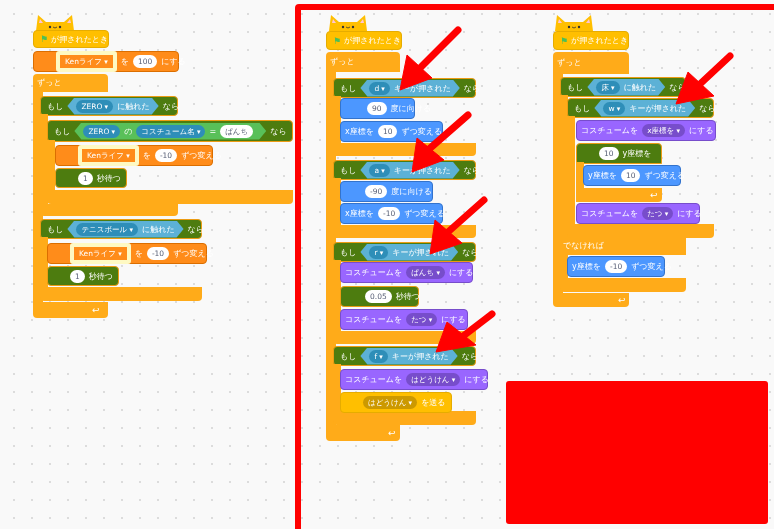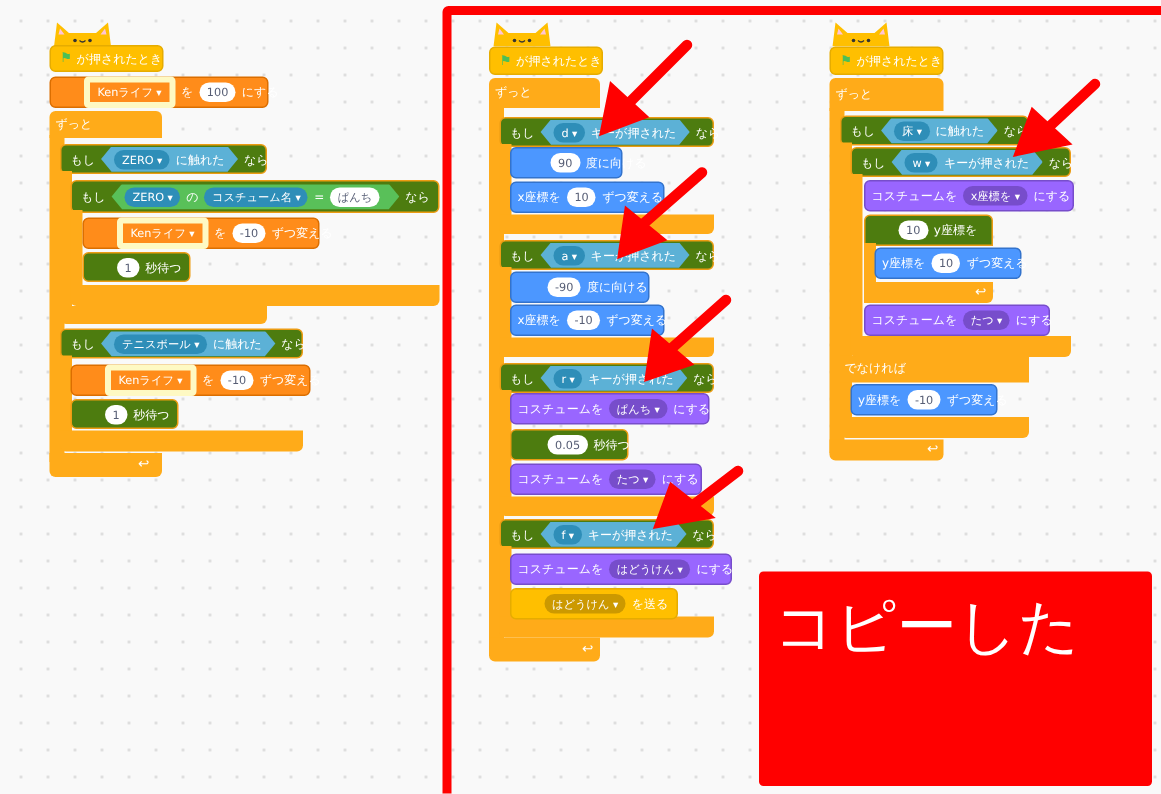--- a/index.html
+++ b/index.html
@@ -322,14 +322,13 @@
         <polygon points="436,352 447,322 476,345"></polygon>
       </g>
     <g>
         <line x1="730" y1="56" x2="700" y2="84" stroke-width="7" stroke-linecap="round"></line>
         <polygon points="676,104 688,72 714,96"></polygon>
       </g>
   </g>
 </svg>
 
 <div class="caption" style="left:506px;top:381px;width:262px;height:143px">
-  <div style="margin-top:4px">コピーした</div>
 </div>
 
 </body></html>

